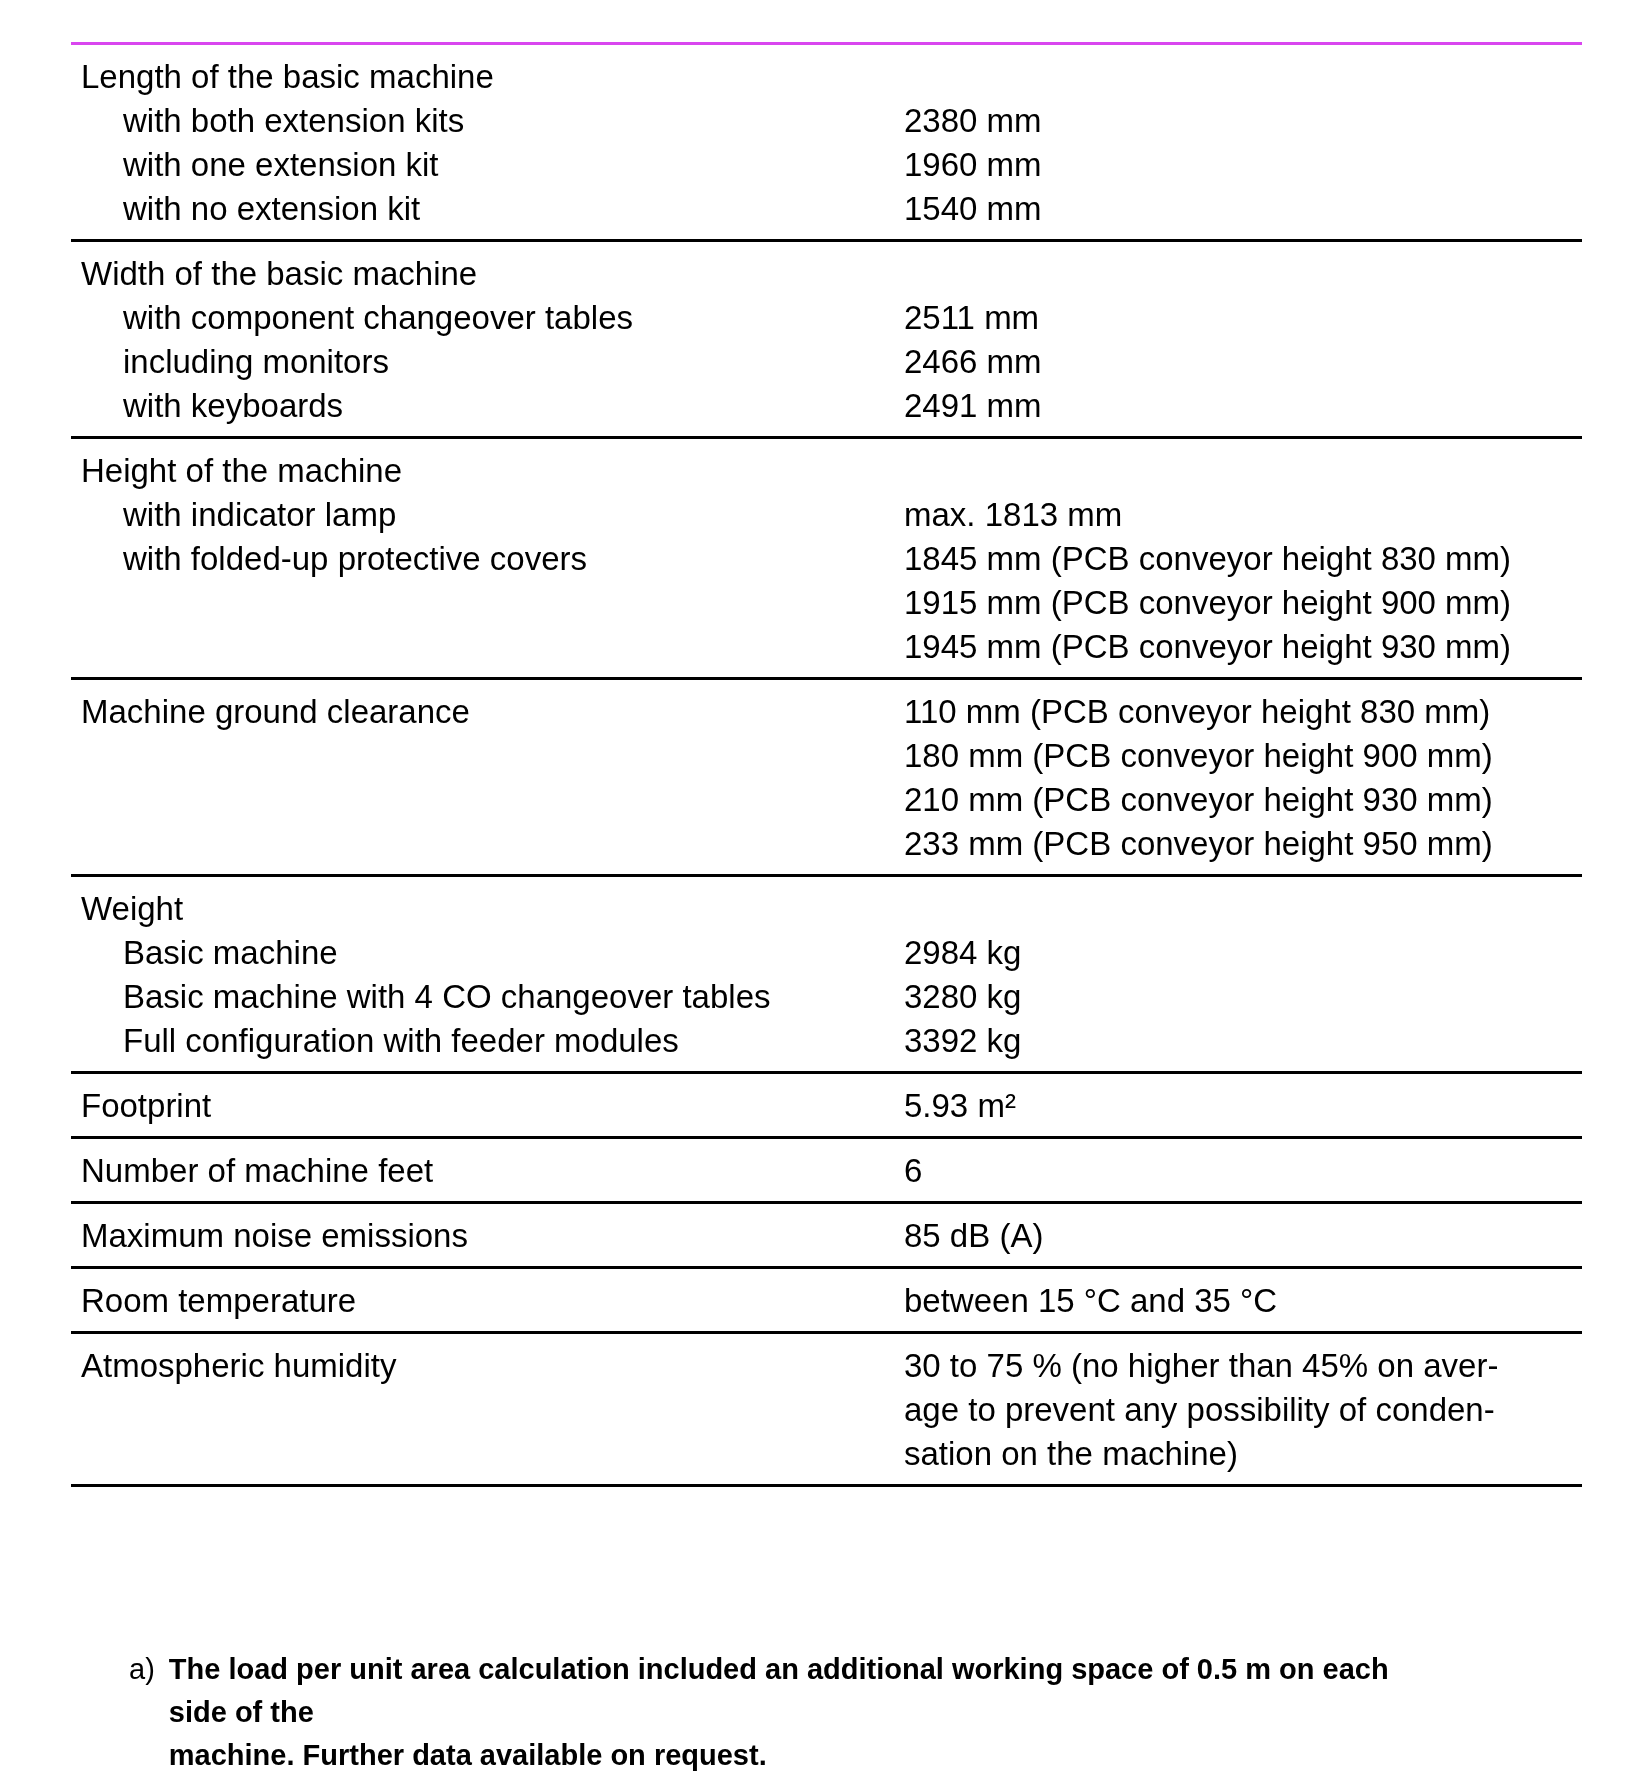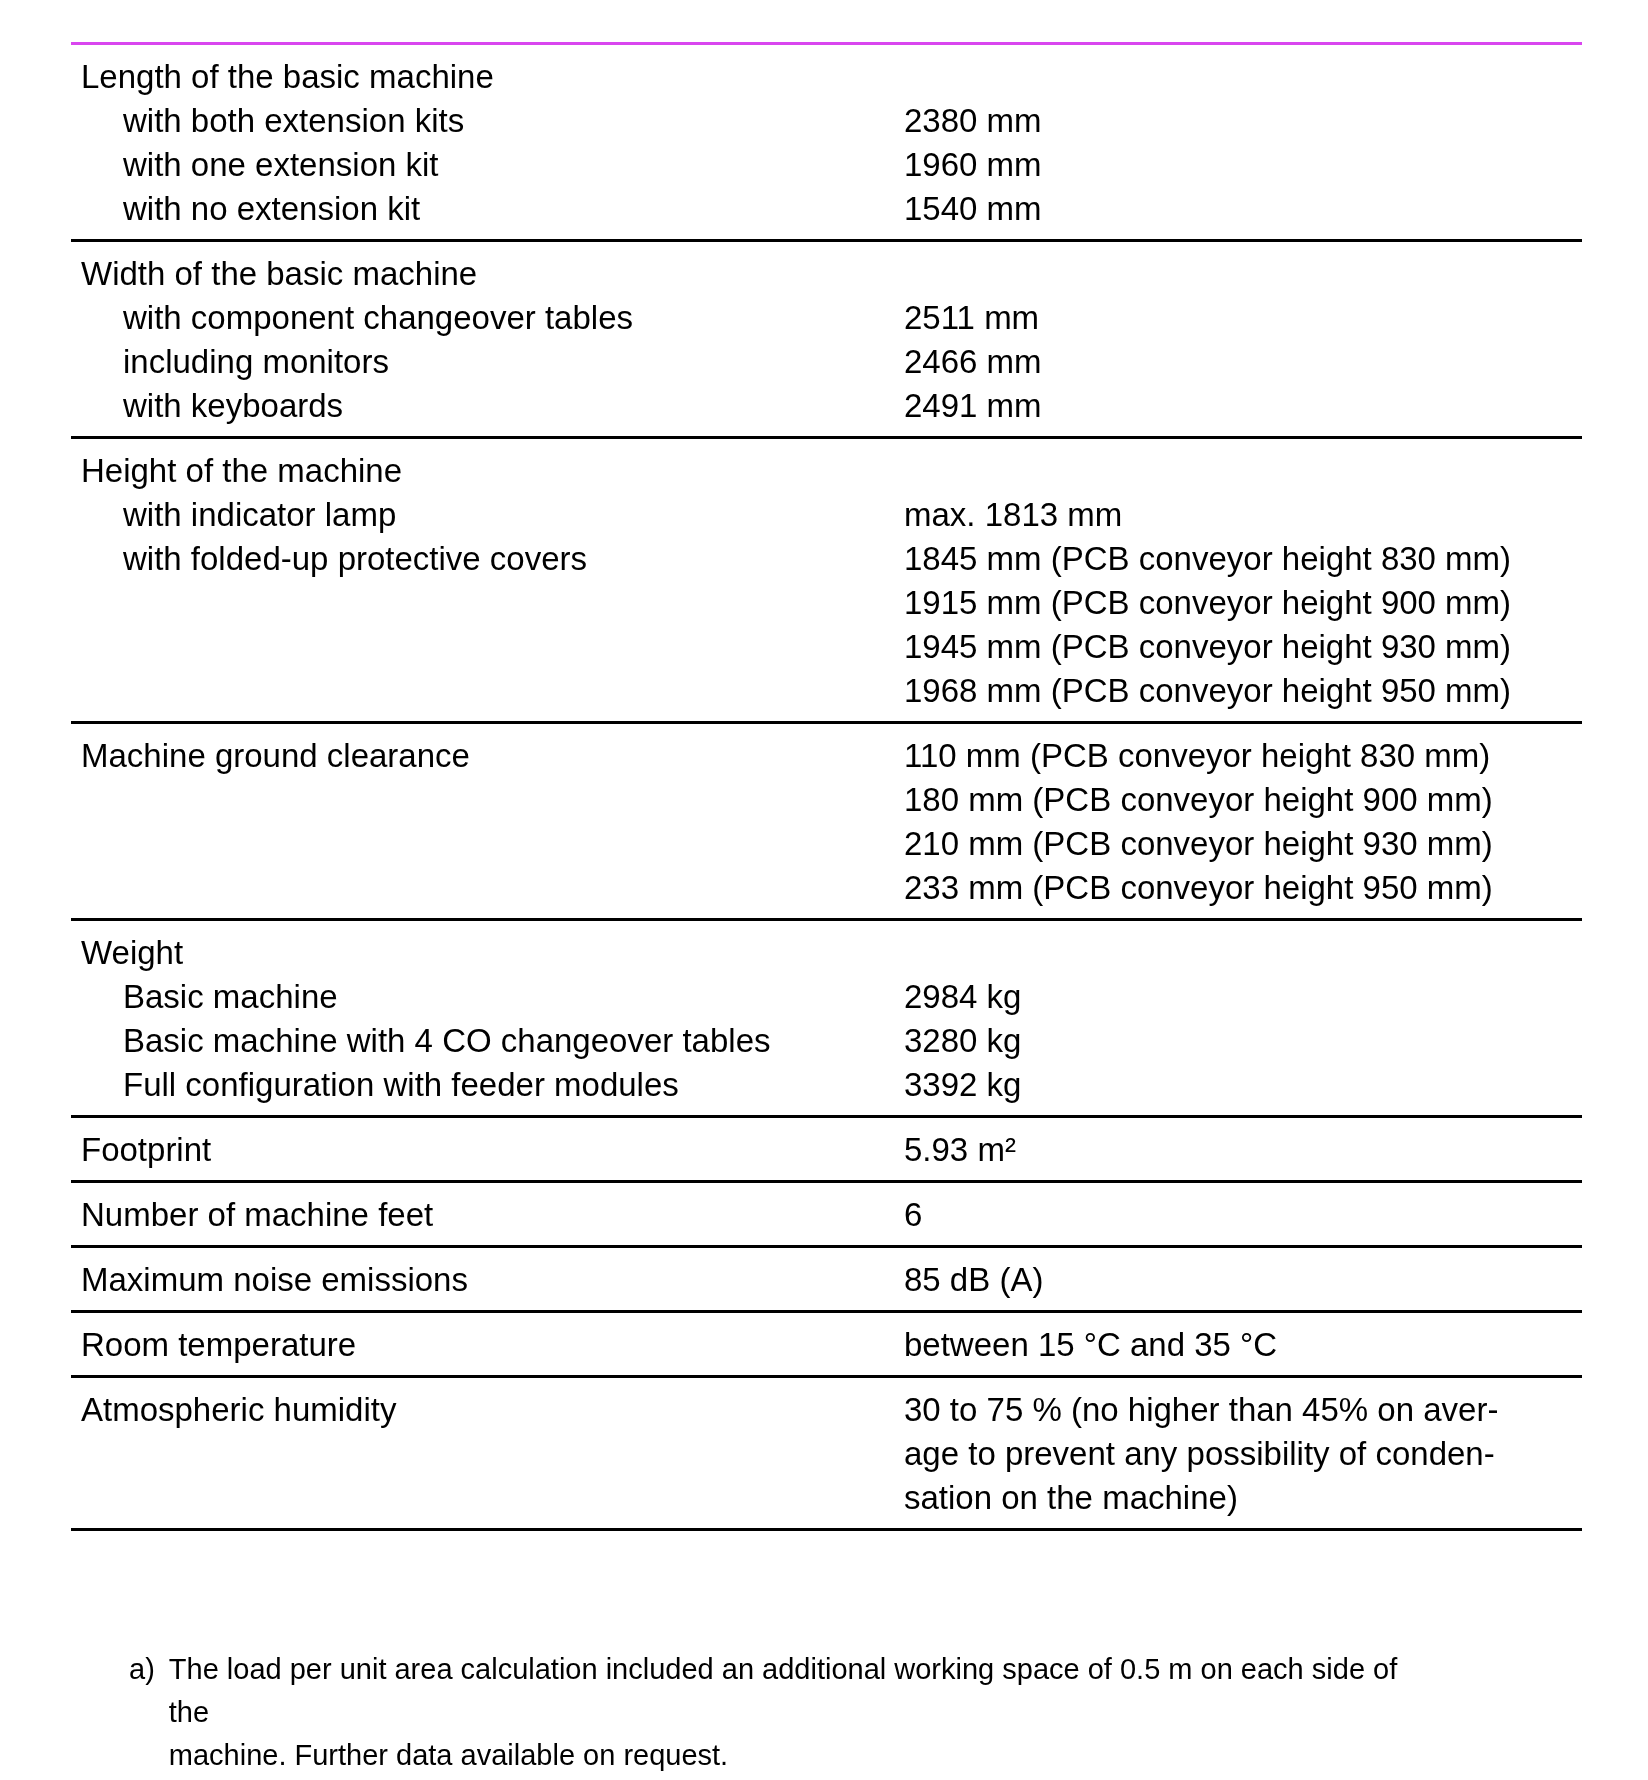--- a/index.html
+++ b/index.html
@@ -39,20 +39,21 @@
     position: absolute;
     left: 129px; top: 1648px;
     display: flex;
     gap: 14px;
     font-size: 29px;
     line-height: 43px;
   }
   .fn-text {
     white-space: pre-line;
     max-width: 1250px;
+    font-weight: bold;
   }
 </style>
 </head>
 <body>
 
 <div class="spec-table">
 
   <div class="spec-row">
     <div class="spec-line">
       <div class="spec-label">Length of the basic machine</div>
@@ -104,24 +105,20 @@
       <div class="spec-label indent">with folded-up protective covers</div>
       <div class="spec-value">1845 mm (PCB conveyor height 830 mm)</div>
     </div>
     <div class="spec-line">
       <div class="spec-label indent"></div>
       <div class="spec-value">1915 mm (PCB conveyor height 900 mm)</div>
     </div>
     <div class="spec-line">
       <div class="spec-label indent"></div>
       <div class="spec-value">1945 mm (PCB conveyor height 930 mm)</div>
-    </div>
-    <div class="spec-line">
-      <div class="spec-label indent"></div>
-      <div class="spec-value">1968 mm (PCB conveyor height 950 mm)</div>
     </div>
   </div>
 
   <div class="spec-row">
     <div class="spec-line">
       <div class="spec-label">Machine ground clearance</div>
       <div class="spec-value">110 mm (PCB conveyor height 830 mm)</div>
     </div>
     <div class="spec-line">
       <div class="spec-label"></div>

